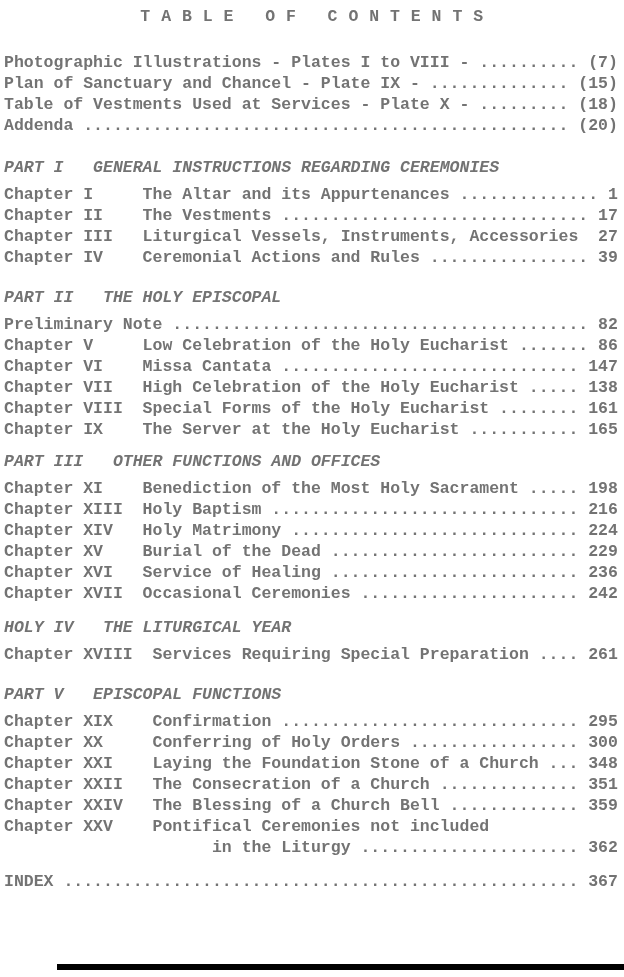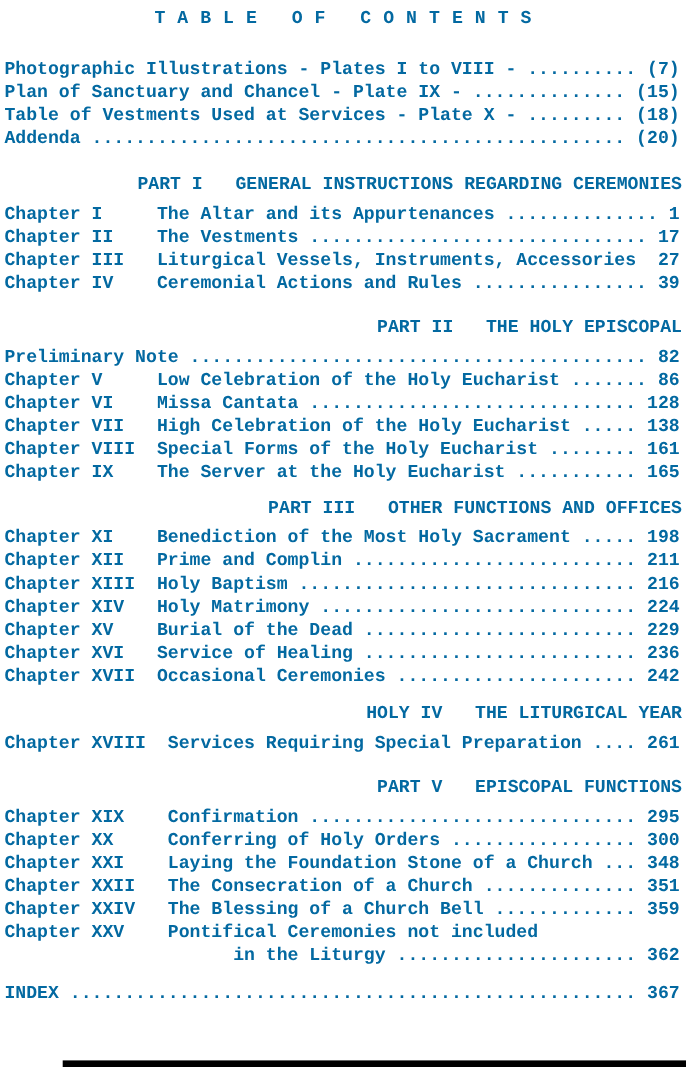--- a/index.html
+++ b/index.html
@@ -1,32 +1,32 @@
 <!DOCTYPE html>
 <html><head>
 <meta charset="utf-8">
 <style>
   html, body { margin: 0; padding: 0; background: #ffffff; }
   .page {
     position: relative;
     width: 624px;
     height: 977px;
     background: #ffffff;
-    color: #0369a1;
+    color: #737373;
     font-family: "Liberation Mono", "DejaVu Sans Mono", monospace;
     font-weight: 700;
     font-size: 16.5px;
     line-height: 21px;
     overflow: hidden;
   }
   .doc { padding: 6px 0 0 4px; width: 616px; }
   .row { white-space: pre; height: 21px; }
   .toc-title { white-space: pre; height: 21px; text-align: center; letter-spacing: 0.5px; }
   .front { margin-top: 25px; }
-  .part-heading { white-space: pre; height: 21px; text-align: right; margin-bottom: 6px; }
+  .part-heading { white-space: pre; height: 21px; text-align: left; margin-bottom: 6px; font-style: italic; }
   .part0 { margin-top: 21px; }
   .part1 { margin-top: 19px; }
   .part2 { margin-top: 11px; }
   .part3 { margin-top: 13px; }
   .part4 { margin-top: 19px; }
   .index { margin-top: 13px; }
   .scanline {
     position: absolute;
     left: 57px;
     right: 0;
@@ -52,29 +52,28 @@
           <div class="part-heading">PART I   GENERAL INSTRUCTIONS REGARDING CEREMONIES</div>
           <div class="row">Chapter I     The Altar and its Appurtenances .............. 1</div>
           <div class="row">Chapter II    The Vestments ............................... 17</div>
           <div class="row">Chapter III   Liturgical Vessels, Instruments, Accessories  27</div>
           <div class="row">Chapter IV    Ceremonial Actions and Rules ................ 39</div>
         </div>
         <div class="part part1">
           <div class="part-heading">PART II   THE HOLY EPISCOPAL</div>
           <div class="row">Preliminary Note .......................................... 82</div>
           <div class="row">Chapter V     Low Celebration of the Holy Eucharist ....... 86</div>
-          <div class="row">Chapter VI    Missa Cantata .............................. 128</div>
+          <div class="row">Chapter VI    Missa Cantata .............................. 147</div>
           <div class="row">Chapter VII   High Celebration of the Holy Eucharist ..... 138</div>
           <div class="row">Chapter VIII  Special Forms of the Holy Eucharist ........ 161</div>
           <div class="row">Chapter IX    The Server at the Holy Eucharist ........... 165</div>
         </div>
         <div class="part part2">
           <div class="part-heading">PART III   OTHER FUNCTIONS AND OFFICES</div>
           <div class="row">Chapter XI    Benediction of the Most Holy Sacrament ..... 198</div>
-          <div class="row">Chapter XII   Prime and Complin .......................... 211</div>
           <div class="row">Chapter XIII  Holy Baptism ............................... 216</div>
           <div class="row">Chapter XIV   Holy Matrimony ............................. 224</div>
           <div class="row">Chapter XV    Burial of the Dead ......................... 229</div>
           <div class="row">Chapter XVI   Service of Healing ......................... 236</div>
           <div class="row">Chapter XVII  Occasional Ceremonies ...................... 242</div>
         </div>
         <div class="part part3">
           <div class="part-heading">HOLY IV   THE LITURGICAL YEAR</div>
           <div class="row">Chapter XVIII  Services Requiring Special Preparation .... 261</div>
         </div>

